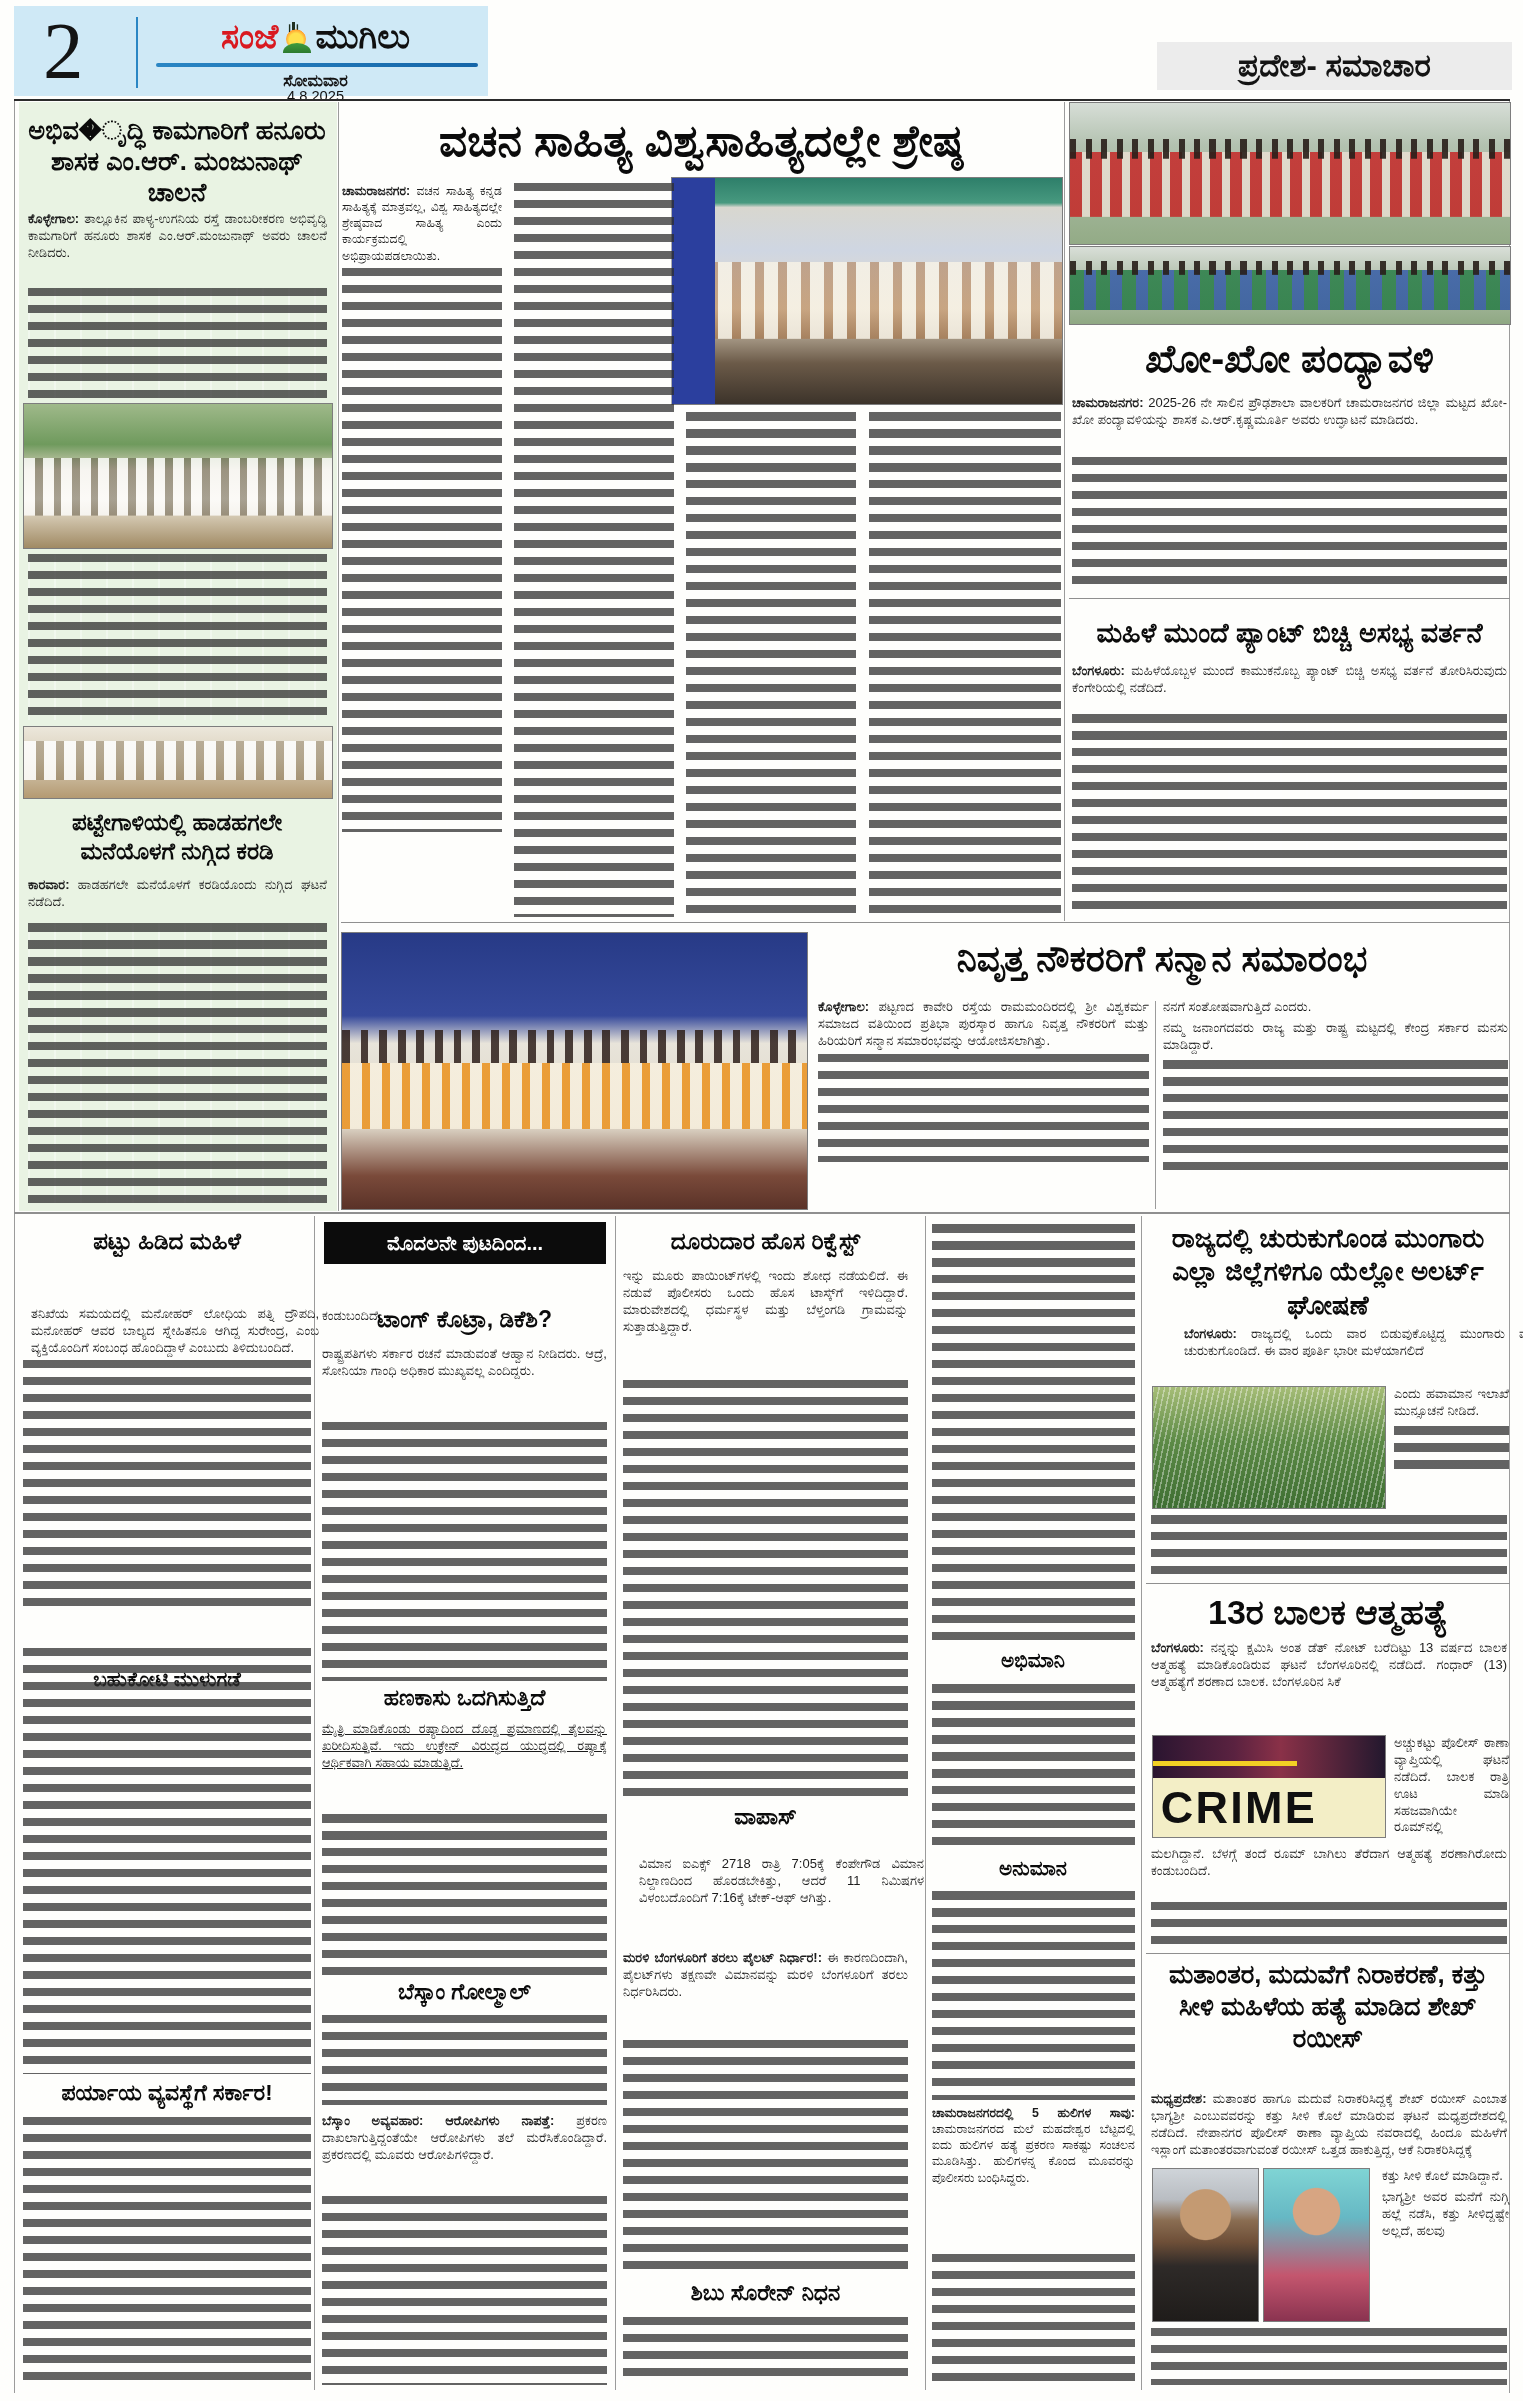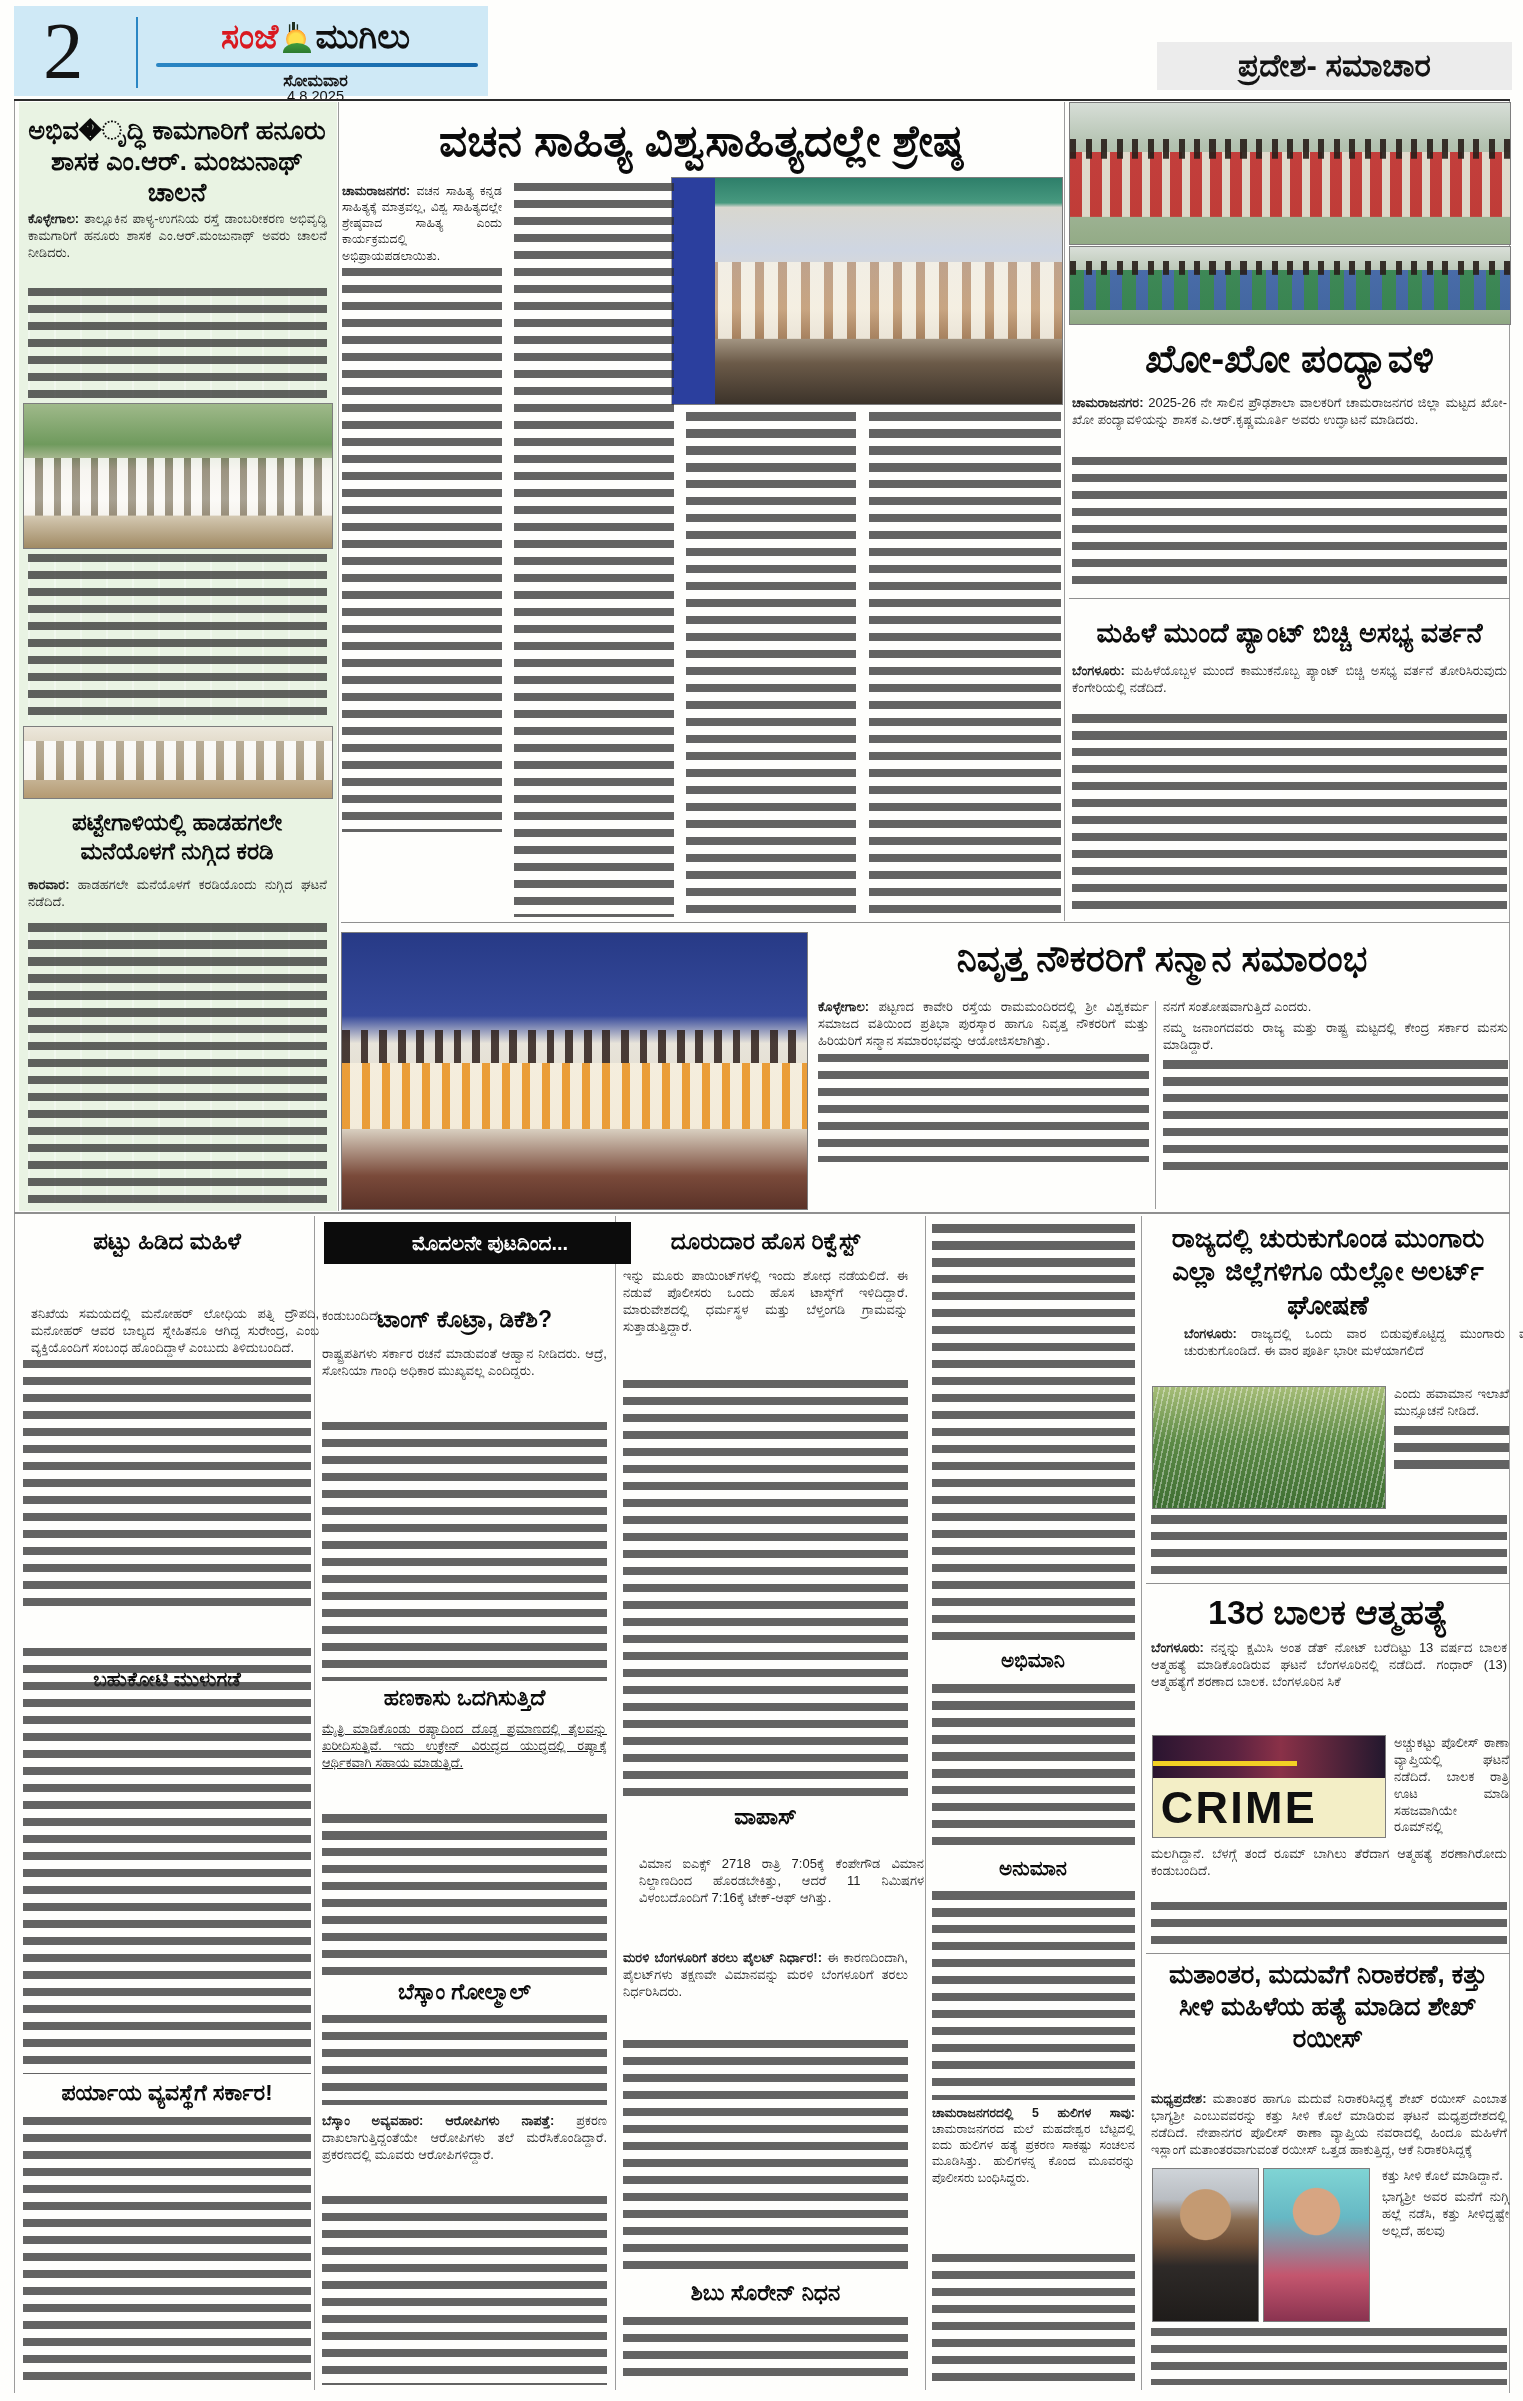--- a/index.html
+++ b/index.html
@@ -174,21 +174,21 @@
   <div class="vrule" style="left:1141px;top:1216px;height:1174px;"></div>
 
   <div class="abs hl" style="left:23px;top:1228px;width:288px;font-size:23px;">ಪಟ್ಟು ಹಿಡಿದ ಮಹಿಳೆ</div>
   <p class="abs just" style="left:23px;top:1298px;width:288px;margin:8px;">ತನಿಖೆಯ ಸಮಯದಲ್ಲಿ ಮನೋಹರ್ ಲೋಧಿಯ ಪತ್ನಿ ದ್ರೌಪದಿ, ಮನೋಹರ್ ಆವರ ಬಾಲ್ಯದ ಸ್ನೇಹಿತನೂ ಆಗಿದ್ದ ಸುರೇಂದ್ರ, ಎಂಬ ವ್ಯಕ್ತಿಯೊಂದಿಗೆ ಸಂಬಂಧ ಹೊಂದಿದ್ದಾಳೆ ಎಂಬುದು ತಿಳಿದುಬಂದಿದೆ.</p>
   <div class="abs skel" style="left:23px;top:1360px;width:288px;height:248px;"></div>
   <div class="abs hl" style="left:23px;top:1668px;width:288px;font-size:20px;">ಬಹುಕೋಟಿ ಮುಳುಗಡೆ</div>
   <div class="abs skel" style="left:23px;top:1648px;width:288px;height:426px;"></div>
   <div class="abs hl" style="left:23px;top:2080px;width:288px;font-size:22px;">ಪರ್ಯಾಯ ವ್ಯವಸ್ಥೆಗೆ ಸರ್ಕಾರ!</div>
   <div class="abs skel" style="left:23px;top:2117px;width:288px;height:268px;"></div>
 
-  <div class="abs banner-black" style="left:324px;top:1222px;width:282px;height:42px;padding-left:25px;">ಮೊದಲನೇ ಪುಟದಿಂದ...</div>
+  <div class="abs banner-black" style="left:324px;top:1222px;width:282px;height:42px;">ಮೊದಲನೇ ಪುಟದಿಂದ...</div>
   <p class="abs just" style="left:322px;top:1308px;width:285px;margin:0;">ಕಂಡುಬಂದಿದೆ.</p>
   <div class="abs hl" style="left:319px;top:1306px;width:291px;font-size:23px;">ಟಾಂಗ್ ಕೊಟ್ರಾ, ಡಿಕೆಶಿ?</div>
   <p class="abs just" style="left:322px;top:1346px;width:285px;margin:0;">ರಾಷ್ಟ್ರಪತಿಗಳು ಸರ್ಕಾರ ರಚನೆ ಮಾಡುವಂತೆ ಆಹ್ವಾನ ನೀಡಿದರು. ಆದ್ರೆ, ಸೋನಿಯಾ ಗಾಂಧಿ ಅಧಿಕಾರ ಮುಖ್ಯವಲ್ಲ ಎಂದಿದ್ದರು.</p>
   <div class="abs skel" style="left:322px;top:1422px;width:285px;height:259px;"></div>
   <div class="abs hl" style="left:319px;top:1685px;width:291px;font-size:22px;">ಹಣಕಾಸು ಒದಗಿಸುತ್ತಿದೆ</div>
   <p class="abs just" style="left:322px;top:1721px;width:285px;margin:0;text-decoration:underline;">ಮೈತ್ರಿ ಮಾಡಿಕೊಂಡು ರಷ್ಯಾದಿಂದ ದೊಡ್ಡ ಪ್ರಮಾಣದಲ್ಲಿ ತೈಲವನ್ನು ಖರೀದಿಸುತ್ತಿವೆ. ಇದು ಉಕ್ರೇನ್ ವಿರುದ್ಧದ ಯುದ್ಧದಲ್ಲಿ ರಷ್ಯಾಕ್ಕೆ ಆರ್ಥಿಕವಾಗಿ ಸಹಾಯ ಮಾಡುತ್ತಿದೆ.</p>
   <div class="abs skel" style="left:322px;top:1814px;width:285px;height:161px;"></div>
   <div class="abs hl" style="left:319px;top:1979px;width:291px;font-size:22px;">ಬೆಸ್ಕಾಂ ಗೋಲ್ಮಾಲ್</div>
   <div class="abs skel" style="left:322px;top:2015px;width:285px;height:90px;"></div>
   <p class="abs just" style="left:322px;top:2113px;width:285px;margin:0;"><b class="dl">ಬೆಸ್ಕಾಂ ಅವ್ಯವಹಾರ: ಆರೋಪಿಗಳು ನಾಪತ್ತೆ:</b>

